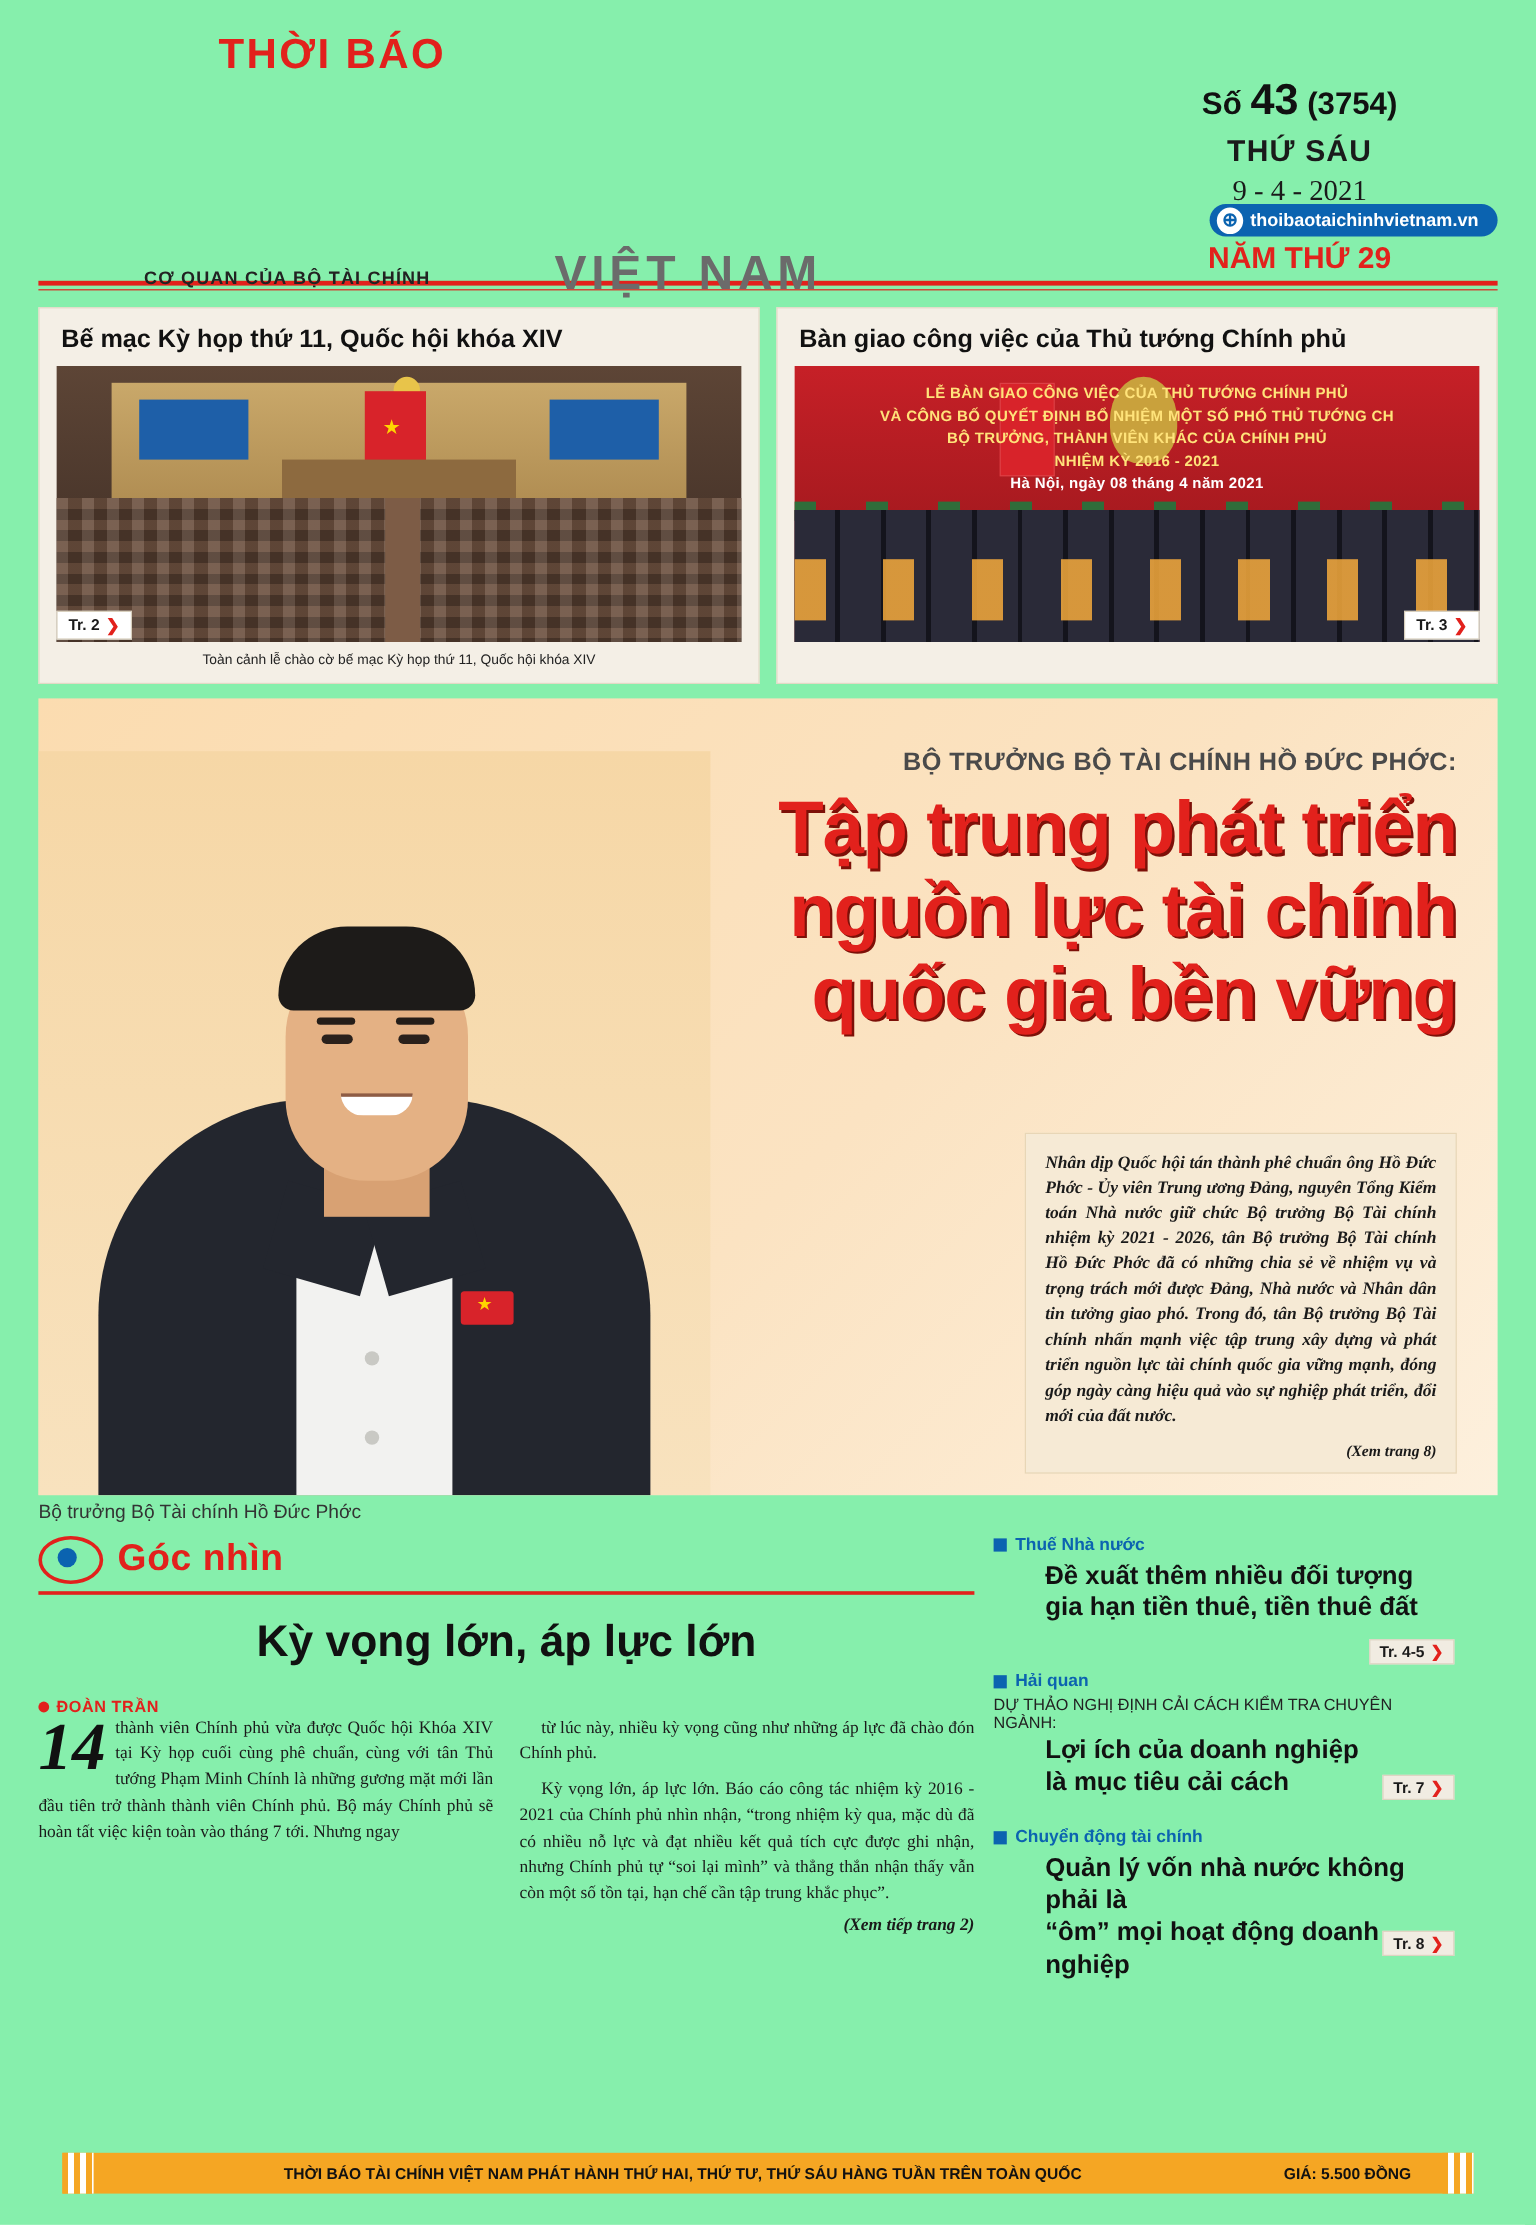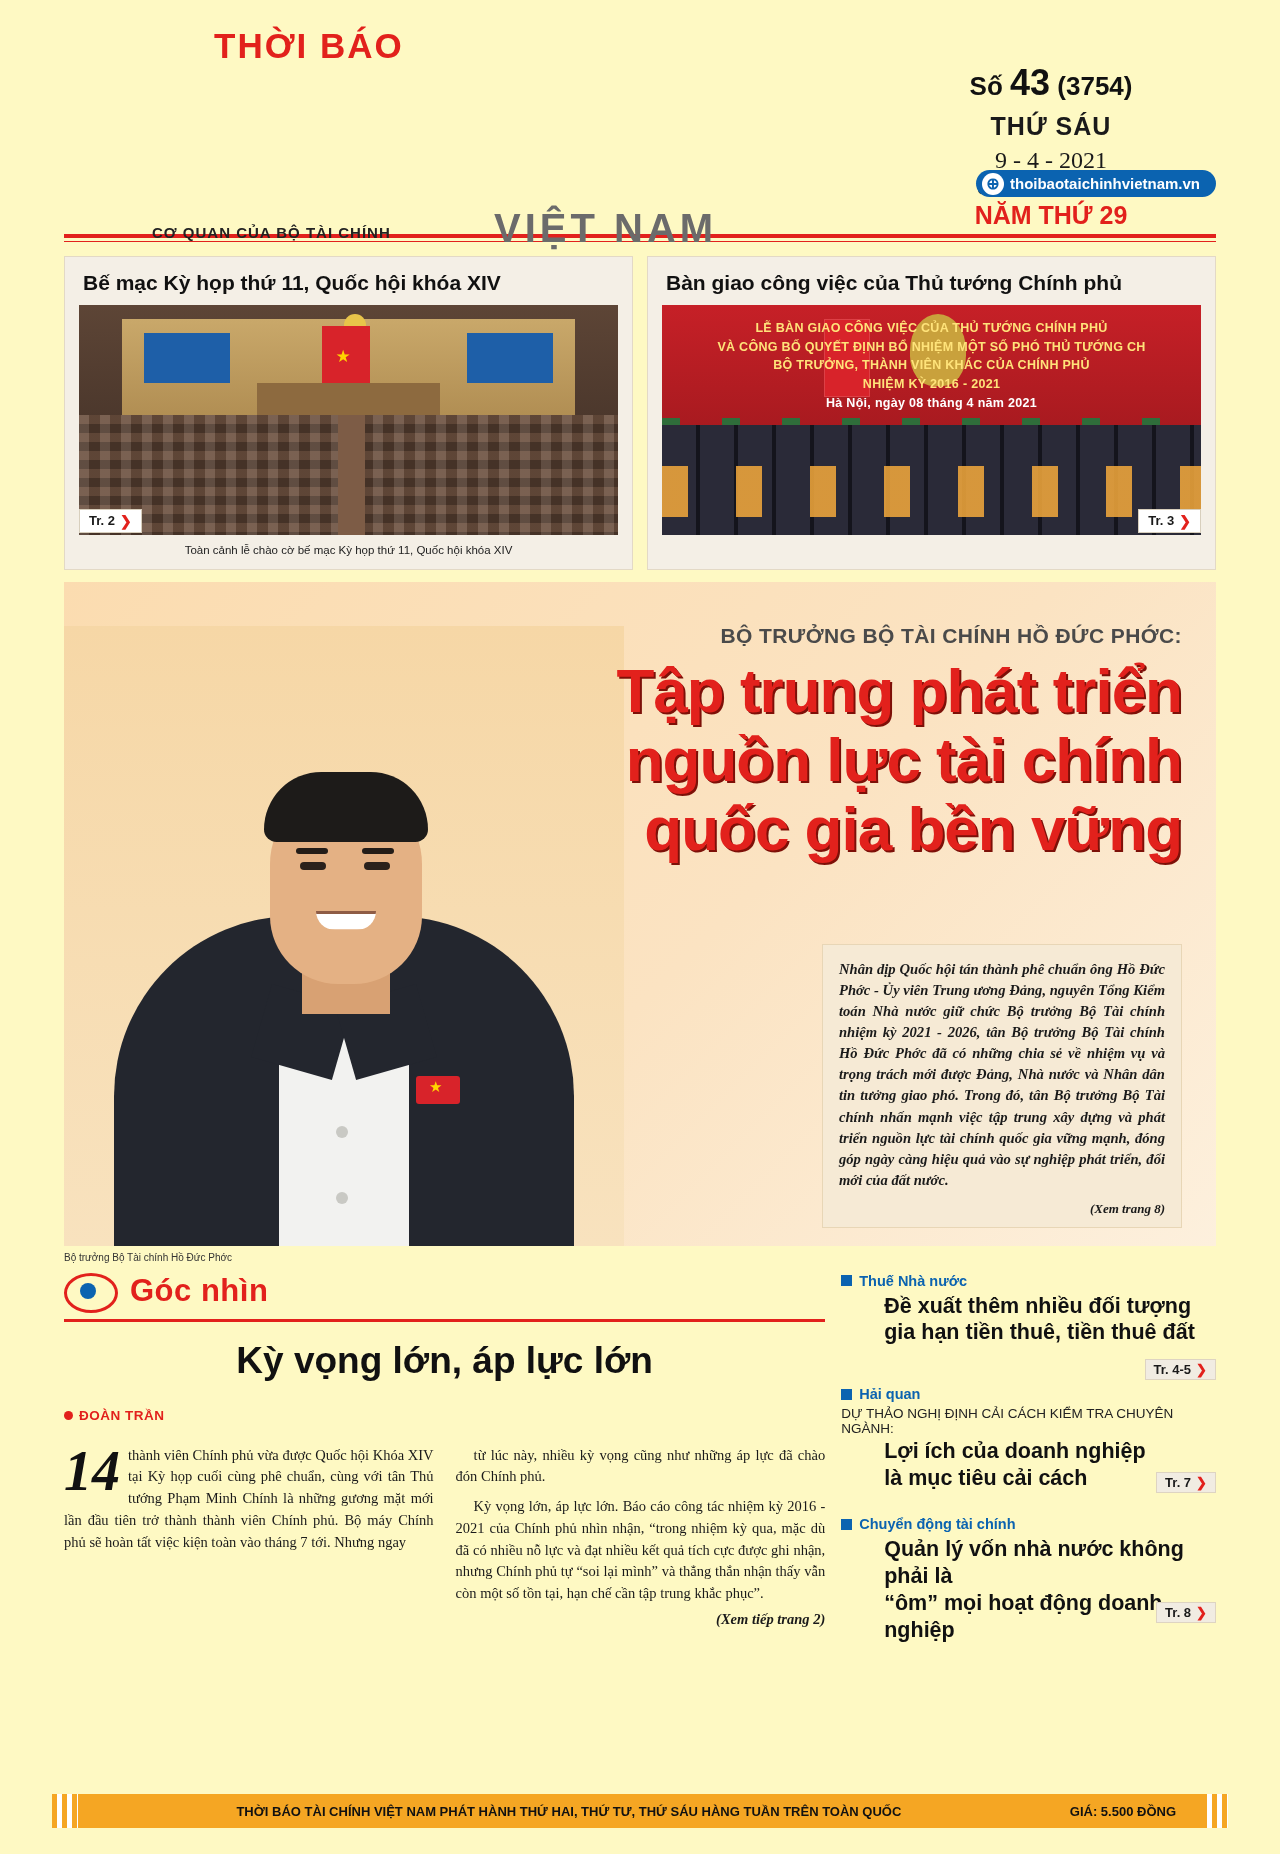--- a/index.html
+++ b/index.html
@@ -6,23 +6,23 @@
   body{
     width:1280px;height:1854px;
     background:#ffffff;
     font-family:"Liberation Sans", sans-serif;
     color:#1a1a1a;
     overflow:hidden;
   }
   .page{
     position:relative;
     width:1280px;height:1854px;
-    background:#fef9c3;
+    background:#86efac;
     box-sizing:border-box;
-    padding:0 64px;
+    padding:0 32px;
   }
 
   
   .masthead{
     position:relative;
     height:200px;
     padding-top:28px;
     display:flex;
     align-items:flex-start;
     justify-content:space-between;
@@ -217,21 +217,21 @@
     font-size:14.6px;
     line-height:1.45;
     text-align:justify;
     color:#1a1a1a;
   }
   .hero-box .seemore{
     text-align:right;font-size:13px;font-weight:bold;
     font-family:"Liberation Serif", serif;font-style:italic;margin-top:10px;
   }
   .hero-caption{
-    font-size:10px;color:#333;margin-top:6px;
+    font-size:16px;color:#333;margin-top:6px;
   }
 
   
   .bottom{display:flex;gap:16px;margin-top:10px;}
   .col-left{width:780px;}
   .col-right{width:384px;}
 
   .gocnhin-head{
     display:flex;align-items:flex-start;gap:12px;
     border-bottom:3px solid #e2211c;padding-bottom:6px;
@@ -245,21 +245,21 @@
     font-size:31px;font-weight:bold;color:#e2211c;letter-spacing:.5px;
   }
   .opinion-title{
     font-size:37px;font-weight:bold;text-align:center;margin:18px 0 12px 0;color:#111;
   }
   .author{
     font-size:13.5px;font-weight:bold;color:#e2211c;letter-spacing:.5px;
     display:flex;align-items:center;gap:6px;margin-top:26px;
   }
   .author .dot{width:9px;height:9px;border-radius:50%;background:#e2211c;display:inline-block;}
-  .opinion-body{display:flex;gap:22px;margin-top:22px;}
+  .opinion-body{display:flex;gap:22px;margin-top:0;}
   .opinion-col{width:50%;font-family:"Liberation Serif", serif;font-size:14.5px;line-height:1.5;text-align:justify;}
   .dropcap{
     float:left;font-size:56px;line-height:44px;font-weight:bold;
     font-family:"Liberation Serif", serif;font-style:italic;
     margin:4px 8px 0 0;color:#111;
   }
   .opinion-col p{margin:0 0 8px 0;}
   .indent{text-indent:18px;}
 
   

